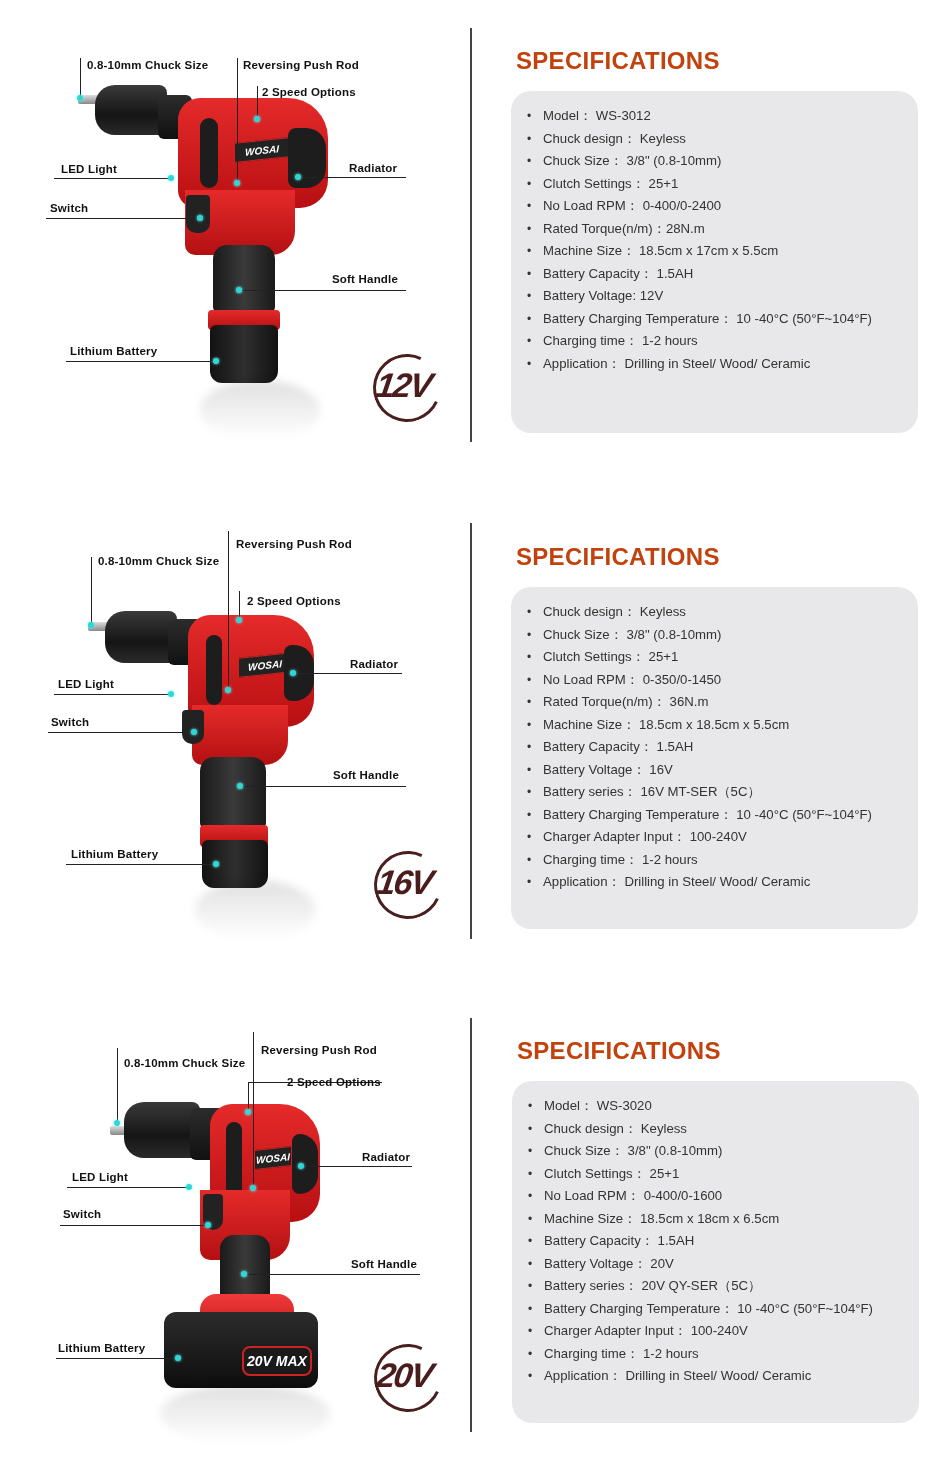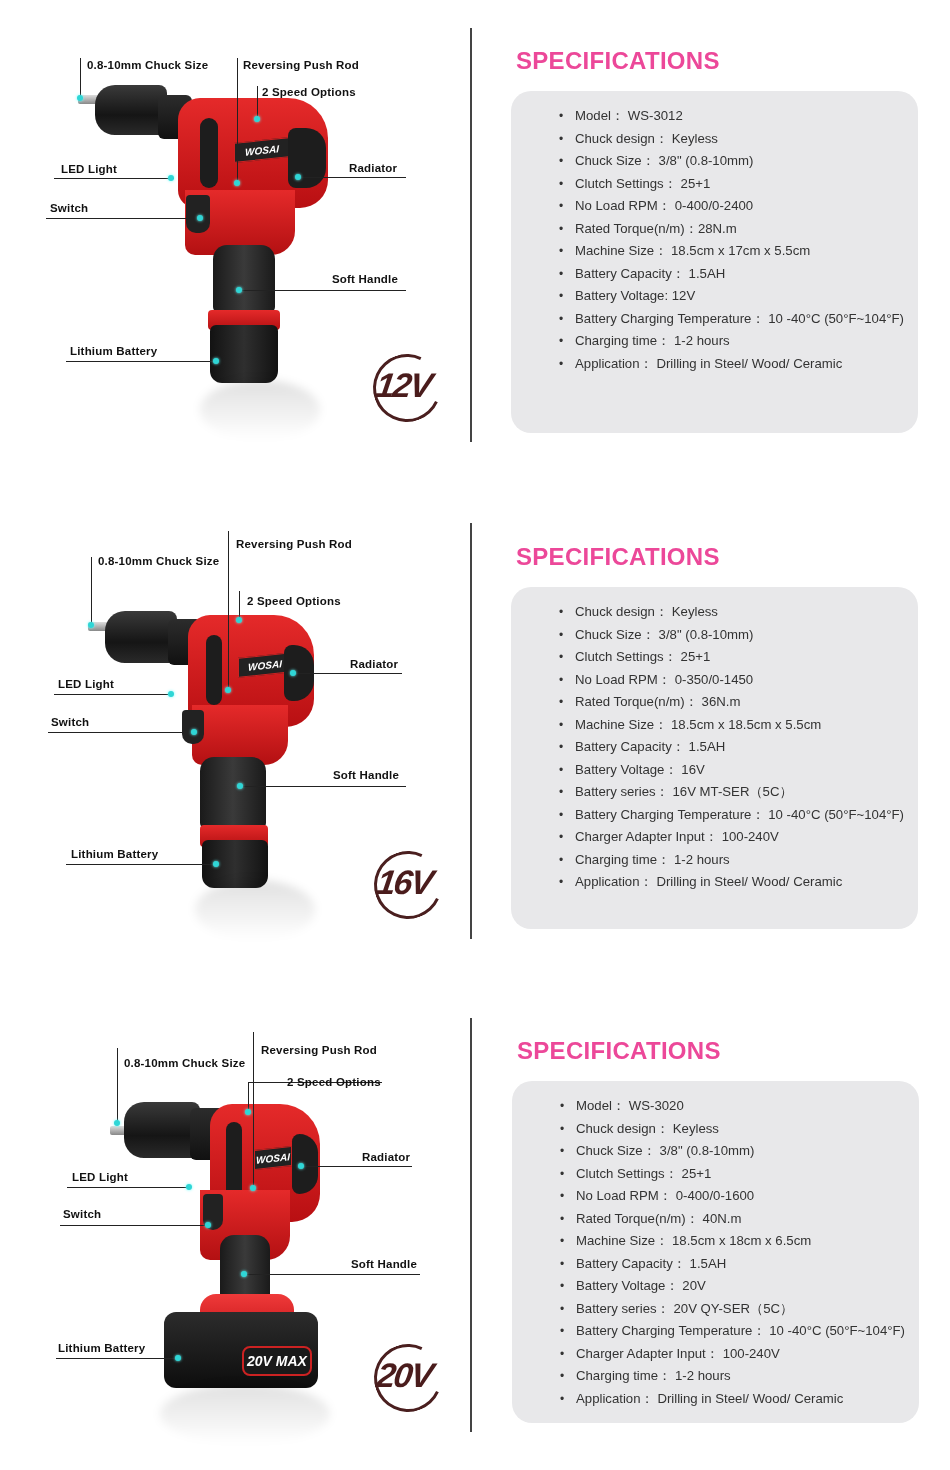--- a/index.html
+++ b/index.html
@@ -30,23 +30,23 @@
   .handle { position: absolute; background: linear-gradient(90deg,#1a1a1a,#3a3a3a 50%,#1a1a1a); border-radius: 14px 14px 6px 6px; }
   .handle-red { position: absolute; background: linear-gradient(180deg,#e52a2a,#b31012); }
   .battery { position: absolute; background: linear-gradient(90deg,#121212,#2f2f2f 50%,#121212); border-radius: 6px 6px 12px 12px; }
   .battery-shadow { position: absolute; height: 60px; background: linear-gradient(180deg, rgba(0,0,0,0.12), rgba(255,255,255,0)); filter: blur(4px); border-radius: 50%; }
   .trigger { position: absolute; background: #222; border-radius: 4px 4px 10px 10px; }
   .bat20 { position: absolute; background: linear-gradient(180deg,#2c2c2c,#0d0d0d); border-radius: 12px; }
   .bat20-label { position: absolute; border: 2px solid #c22; border-radius: 8px; color: #fff; font-weight: bold; font-style: italic; display: flex; align-items: center; justify-content: center; font-size: 14px; background: #1a1a1a; }
   .bat20-top { position: absolute; background: linear-gradient(180deg,#ef3a3a,#c41518); border-radius: 16px 16px 4px 4px; }
 
   
-  .spec-title { position: absolute; left: 516px; font-size: 24px; font-weight: bold; color: #ec4899; letter-spacing: 0.3px; }
+  .spec-title { position: absolute; left: 516px; font-size: 24px; font-weight: bold; color: #c2410c; letter-spacing: 0.3px; }
   .spec-panel { position: absolute; left: 511px; width: 407px; background: #e8e8ea; border-radius: 20px; padding: 10px 0 0 0; }
-  .spec-list { list-style: none; padding-left: 16px; margin-left: 32px; }
+  .spec-list { list-style: none; padding-left: 16px; }
   .spec-item { position: relative; font-size: 13.2px; color: #333; height: 22.5px; line-height: 22px; padding-left: 16px; white-space: nowrap; }
   .spec-item::before { content: "•"; position: absolute; left: 0; color: #333; font-size: 12px; }
   .spec-key { color: #333; }
   .spec-val { color: #333; }
 </style>
 </head>
 <body>
 
 <div class="section" style="top:0;">
   <div class="divider" style="top:28px;height:414px;"></div>
@@ -259,21 +259,20 @@
   </div>
 
   <div class="spec-title" style="top:47px;left:517px;">SPECIFICATIONS</div>
   <div class="spec-panel" style="top:91px;height:342px;left:512px;padding-top:14px;">
     <ul class="spec-list">
       <li class="spec-item"><span class="spec-key">Model：</span> <span class="spec-val">WS-3020</span></li>
       <li class="spec-item"><span class="spec-key">Chuck design：</span> <span class="spec-val">Keyless</span></li>
       <li class="spec-item"><span class="spec-key">Chuck Size：</span> <span class="spec-val">3/8" (0.8-10mm)</span></li>
       <li class="spec-item"><span class="spec-key">Clutch Settings：</span> <span class="spec-val">25+1</span></li>
       <li class="spec-item"><span class="spec-key">No Load RPM：</span> <span class="spec-val">0-400/0-1600</span></li>
-      <li class="spec-item"><span class="spec-key">Rated Torque(n/m)：</span> <span class="spec-val">40N.m</span></li>
       <li class="spec-item"><span class="spec-key">Machine Size：</span> <span class="spec-val">18.5cm x 18cm x 6.5cm</span></li>
       <li class="spec-item"><span class="spec-key">Battery Capacity：</span> <span class="spec-val">1.5AH</span></li>
       <li class="spec-item"><span class="spec-key">Battery Voltage：</span> <span class="spec-val">20V</span></li>
       <li class="spec-item"><span class="spec-key">Battery series：</span> <span class="spec-val">20V QY-SER（5C）</span></li>
       <li class="spec-item"><span class="spec-key">Battery Charging Temperature：</span> <span class="spec-val">10 -40°C (50°F~104°F)</span></li>
       <li class="spec-item"><span class="spec-key">Charger Adapter Input：</span> <span class="spec-val">100-240V</span></li>
       <li class="spec-item"><span class="spec-key">Charging time：</span> <span class="spec-val">1-2 hours</span></li>
       <li class="spec-item"><span class="spec-key">Application：</span> <span class="spec-val">Drilling in Steel/ Wood/ Ceramic</span></li>
     </ul>
   </div>

